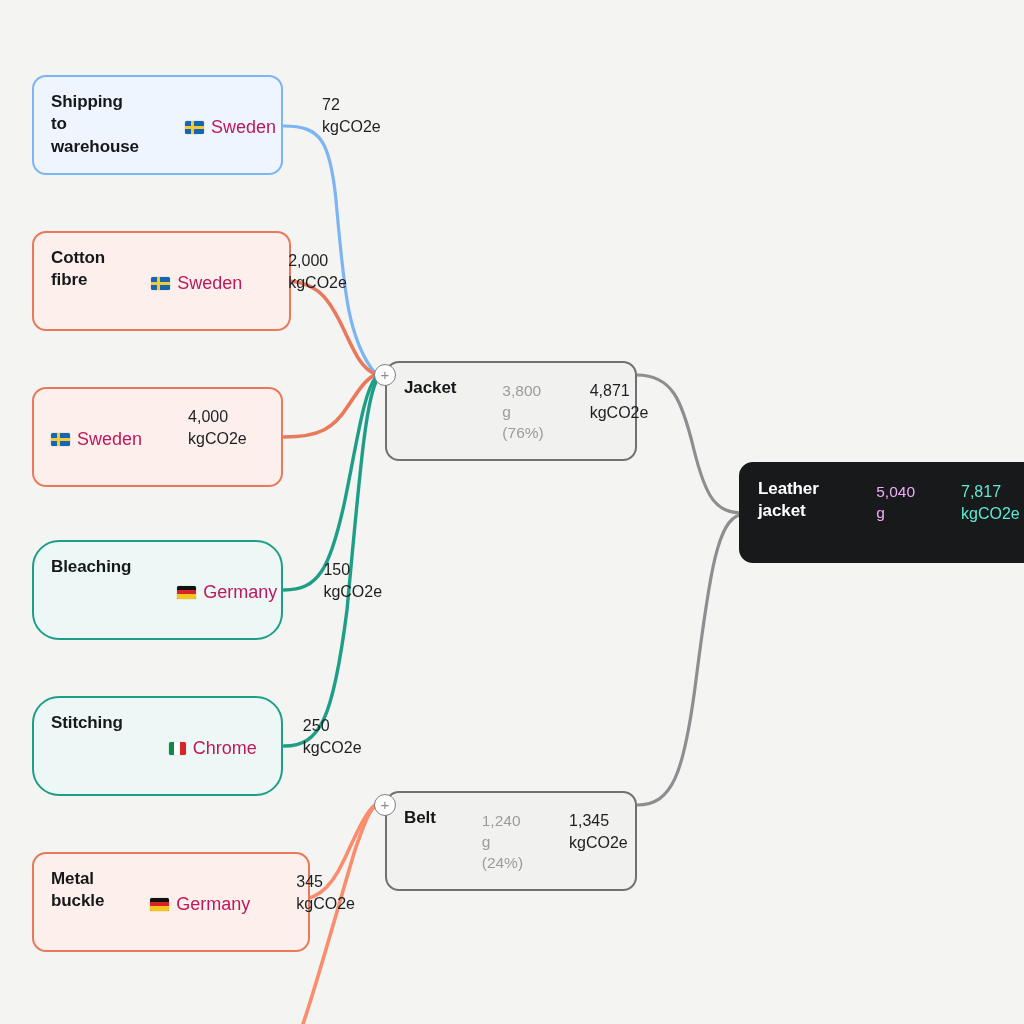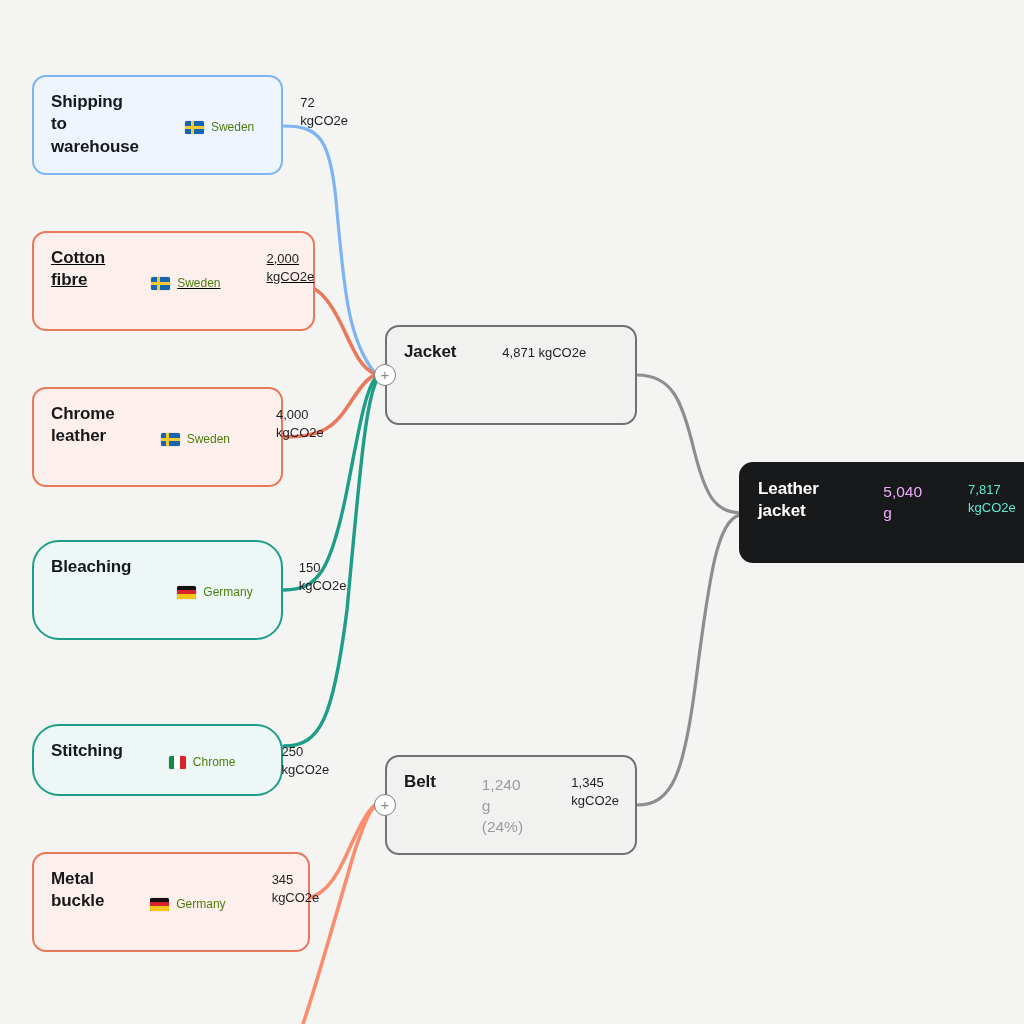--- a/index.html
+++ b/index.html
@@ -46,27 +46,27 @@
     font-weight: 700;
     color: #16181A;
     line-height: 1.32;
     letter-spacing: -0.1px;
   }
   .node .meta {
     display: flex;
     align-items: center;
     gap: 7px;
     margin-top: 4px;
-    font-size: 12px;
-    color: #4d7c0f;
+    font-size: 18px;
+    color: #be185d;
     line-height: 1.35;
   }
   .node .value {
     margin-top: 3px;
-    font-size: 13px;
+    font-size: 16px;
     color: #1D1F21;
     line-height: 1.35;
   }
   .node .sub {
     margin-top: 4px;
     font-size: 15.5px;
     color: #9A9C9E;
     line-height: 1.35;
   }
 
@@ -127,21 +127,21 @@
     position: absolute;
     top: 0; bottom: 0;
     right: 0; width: 5.66px;
     background: #D8232A;
   }
 
   
   .theme-blue   { border-color: #7DB4F2; background: #EEF5FE; }
   .theme-orange { border-color: #E8795A; background: #FDF0EC; }
   .theme-green  { border-color: #1E9E87; background: #EDF8F6; border-radius: 27px; }
-  .theme-grey   { border-color: #6F7173; background: #F1F1F0; }
+  .theme-grey   { border-color: #6F7173; background: #F1F1F0; margin-top: 36px; }
   .theme-dark   { border-color: #18191A; background: #18191A; }
 
   .theme-dark .title { color: #FFFFFF; }
   .theme-dark .sub   { color: #f0abfc; }
   .theme-dark .value { color: #5eead4; }
 
   
   .junction {
     position: absolute;
     width: 22px;
@@ -190,67 +190,67 @@
 
   <div class="node theme-blue" style="left:32px; top:75px; width:251px; height:100px;">
     <div class="title">Shipping to warehouse</div>
     <div class="meta">
       <span class="flag flag-sweden"></span>
       <span>Sweden</span>
     </div>
     <div class="value">72 kgCO2e</div>
   </div>
 
-  <div class="node theme-orange" style="left:32px; top:231px; width:283px; height:100px;text-decoration:underline;">
+  <div class="node theme-orange" style="left:32px; top:231px; width:259px; height:100px;">
     <div class="title">Cotton fibre</div>
     <div class="meta">
       <span class="flag flag-sweden"></span>
       <span>Sweden</span>
     </div>
     <div class="value">2,000 kgCO2e</div>
   </div>
 
   <div class="node theme-orange" style="left:32px; top:387px; width:251px; height:100px;">
-    <div class="title">Chrome leather</div>
     <div class="meta">
       <span class="flag flag-sweden"></span>
       <span>Sweden</span>
     </div>
     <div class="value">4,000 kgCO2e</div>
   </div>
 
   <div class="node theme-green" style="left:32px; top:540px; width:251px; height:100px;">
     <div class="title">Bleaching</div>
     <div class="meta">
       <span class="flag flag-germany"></span>
       <span>Germany</span>
     </div>
     <div class="value">150 kgCO2e</div>
   </div>
 
-  <div class="node theme-green" style="left:32px; top:696px; width:251px; height:72px;margin-top:28px;">
+  <div class="node theme-green" style="left:32px; top:696px; width:251px; height:100px;">
     <div class="title">Stitching</div>
     <div class="meta">
       <span class="flag flag-italy"></span>
       <span>Chrome</span>
     </div>
     <div class="value">250 kgCO2e</div>
   </div>
 
   <div class="node theme-orange" style="left:32px; top:852px; width:278px; height:100px;">
     <div class="title">Metal buckle</div>
     <div class="meta">
       <span class="flag flag-germany"></span>
       <span>Germany</span>
     </div>
     <div class="value">345 kgCO2e</div>
   </div>
 
   <div class="node theme-grey" style="left:385px; top:325px; width:252px; height:100px; border-width:2.6px;">
     <div class="title">Jacket</div>
+    <div class="sub">3,800 g (76%)</div>
     <div class="value">4,871 kgCO2e</div>
   </div>
   <div class="junction" style="left:374px; top:364px;">
     <span>+</span>
   </div>
 
   <div class="node theme-grey" style="left:385px; top:755px; width:252px; height:100px; border-width:2.6px;">
     <div class="title">Belt</div>
     <div class="sub">1,240 g (24%)</div>
     <div class="value">1,345 kgCO2e</div>

